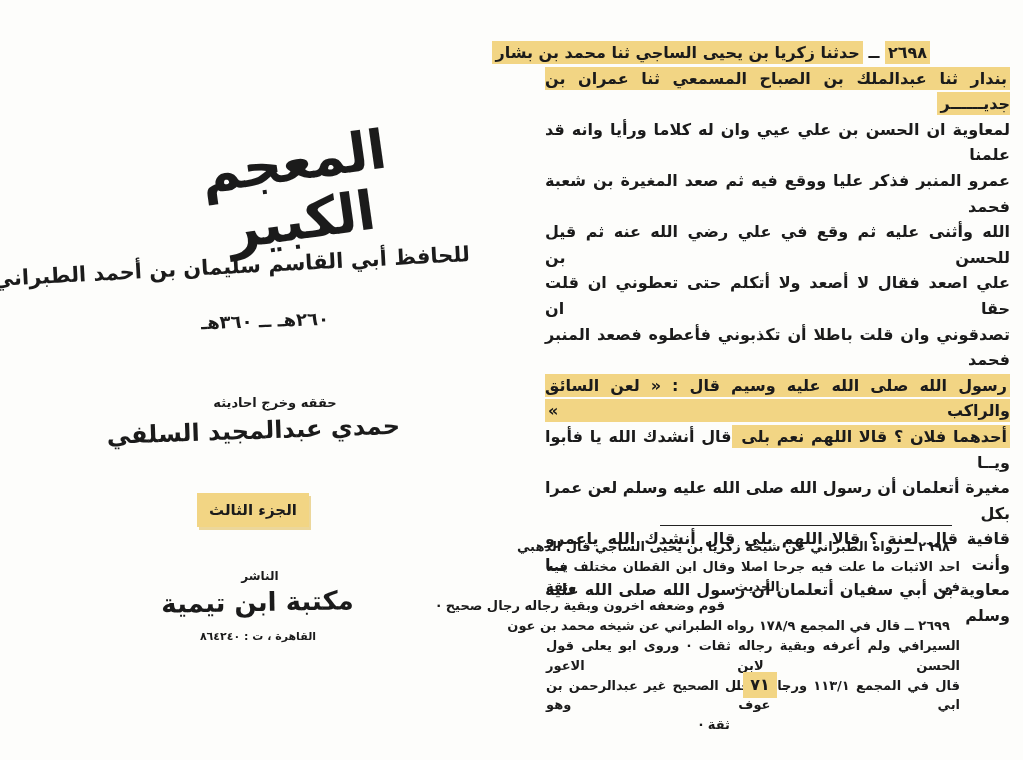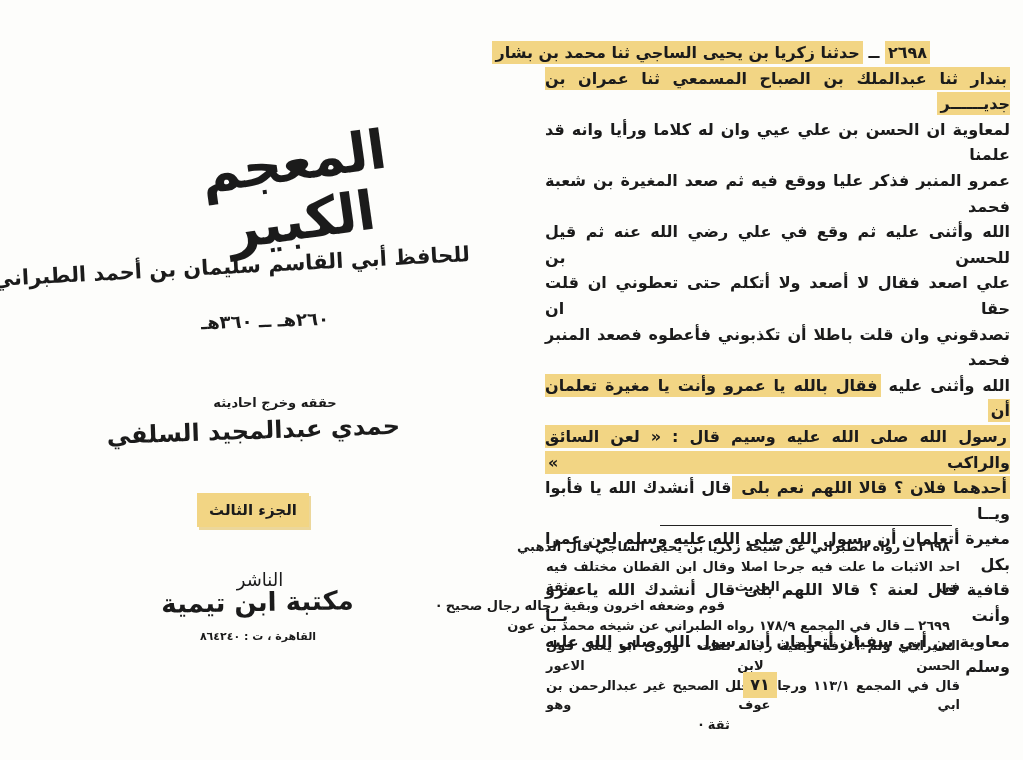--- a/index.html
+++ b/index.html
@@ -15,21 +15,21 @@
   .lp-author{left:90px;top:252px;width:380px;font-size:21px;font-weight:bold;
     transform:rotate(-3deg);white-space:nowrap;}
   .lp-dates{left:150px;top:310px;width:230px;font-size:18px;font-weight:bold;
     transform:rotate(-2deg);}
   .lp-edlabel{left:190px;top:395px;width:170px;font-size:13px;font-weight:bold;}
   .lp-editor{left:150px;top:416px;width:250px;font-size:24px;font-weight:bold;
     transform:rotate(-2deg);white-space:nowrap;}
   .lp-volume{left:197px;top:493px;width:112px;height:34px;line-height:34px;
     font-size:15px;font-weight:bold;background:#f2d584;
     box-shadow:2px 3px 0 #ecd79b;}
-  .lp-publabel{left:200px;top:569px;width:120px;font-size:18px;font-weight:normal;}
+  .lp-publabel{left:200px;top:569px;width:120px;font-size:12px;font-weight:bold;}
   .lp-pubname{left:160px;top:587px;width:195px;font-size:26px;font-weight:bold;
     transform:rotate(-1deg);white-space:nowrap;}
   .lp-pubcity{left:183px;top:630px;width:150px;font-size:11px;font-weight:bold;}
   
   .col{position:absolute;left:545px;top:40px;width:465px;direction:rtl;}
   .line{font-size:16px;line-height:25.6px;font-weight:bold;text-align:center;
     white-space:nowrap;}
   .line.j{white-space:normal;text-align:justify;text-align-last:justify;}
   .line .hl{background:#f2d584;padding:2px 3px;}
   .fsep{position:absolute;left:660px;top:525px;width:292px;height:0;
@@ -61,21 +61,20 @@
   </div>
 
   <div class="col" id="main-text">
       <div class="line" style="padding-right: 80px;"><span class="hl">٢٦٩٨</span><span> ــ </span><span class="hl">حدثنا زكريا بن يحيى الساجي ثنا محمد بن بشار</span></div>
       <div class="line j"><span class="hl">بندار ثنا عبدالملك بن الصباح المسمعي ثنا عمران بن جديــــــر</span></div>
       <div class="line j"><span>لمعاوية ان الحسن بن علي عيي وان له كلاما ورأيا وانه قد علمنا</span></div>
       <div class="line j"><span>عمرو المنبر فذكر عليا ووقع فيه ثم صعد المغيرة بن شعبة فحمد</span></div>
       <div class="line j"><span>الله وأثنى عليه ثم وقع في علي رضي الله عنه ثم قيل للحسن بن</span></div>
       <div class="line j"><span>علي اصعد فقال لا أصعد ولا أتكلم حتى تعطوني ان قلت حقا ان</span></div>
       <div class="line j"><span>تصدقوني وان قلت باطلا أن تكذبوني فأعطوه فصعد المنبر فحمد</span></div>
-      <div class="line j"><span>الله وأثنى عليه </span><span class="hl">فقال بالله يا عمرو وأنت يا مغيرة تعلمان أن</span></div>
       <div class="line j"><span class="hl">رسول الله صلى الله عليه وسيم قال : « لعن السائق والراكب »</span></div>
       <div class="line j"><span class="hl">أحدهما فلان ؟ قالا اللهم نعم بلى </span><span>قال أنشدك الله يا فأبوا ويــا</span></div>
       <div class="line j"><span>مغيرة أتعلمان أن رسول الله صلى الله عليه وسلم لعن عمرا بكل</span></div>
       <div class="line j"><span>قافية قال لعنة ؟ قالا اللهم بلى قال أنشدك الله ياعمرو وأنت يــا</span></div>
       <div class="line j"><span>معاوية بن أبي سفيان أتعلمان أن رسول الله صلى الله عليه وسلم</span></div>
     </div>
   <div class="fsep"></div>
   <div class="fnotes" id="footnotes">
       <div class="fline" style="padding-right: 10px;"><span>٢٦٩٨ ــ رواه الطبراني عن شيخه زكريا بن يحيى الساجي قال الذهبي</span></div>
       <div class="fline j"><span>احد الاثبات ما علت فيه جرحا اصلا وقال ابن القطان مختلف فيه في الحديث وثقة</span></div>

